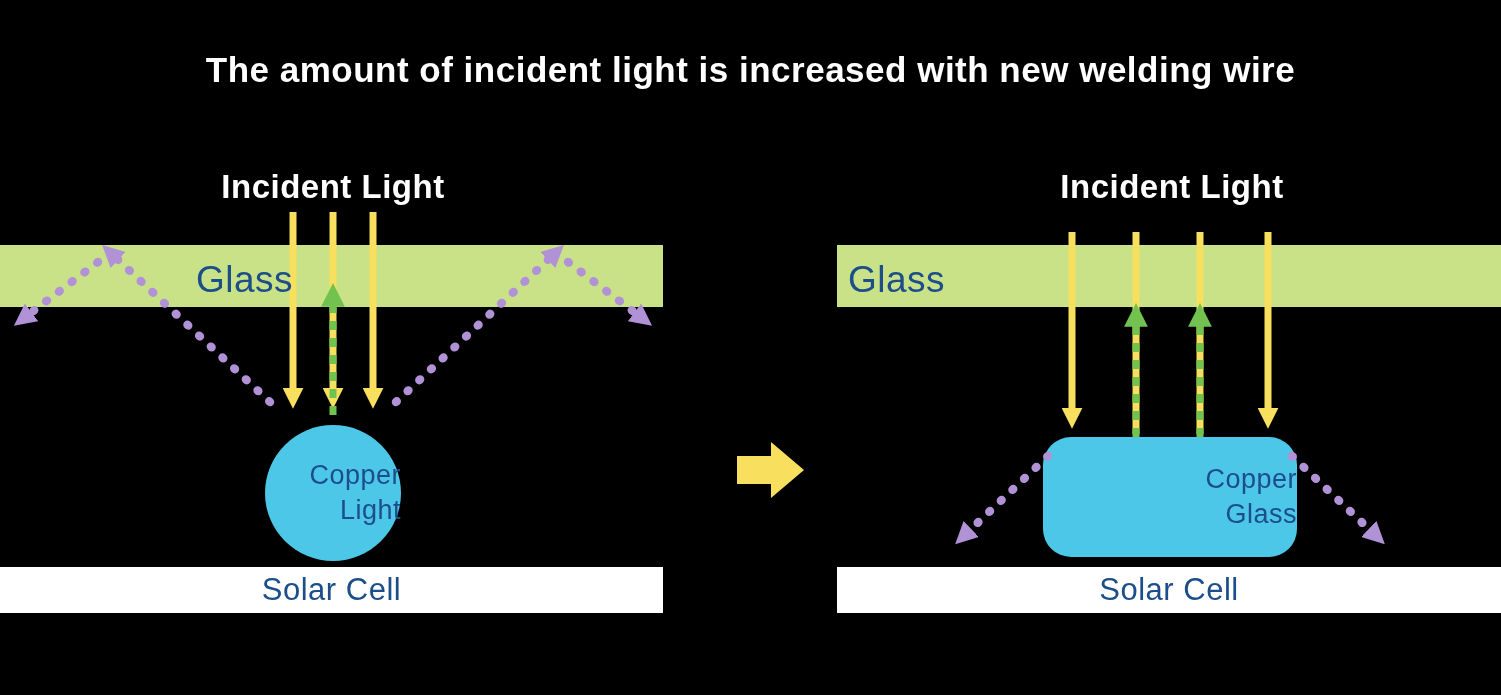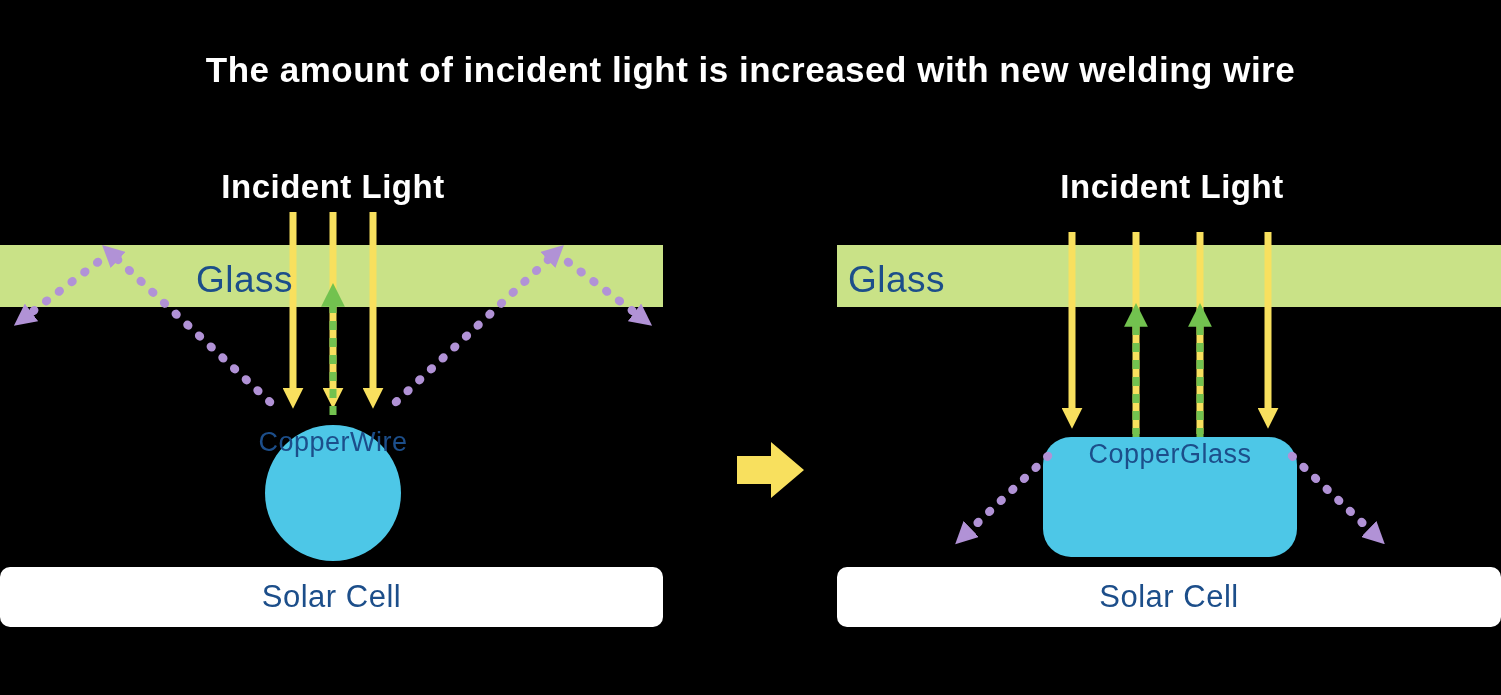--- a/index.html
+++ b/index.html
@@ -34,29 +34,29 @@
   .glass{position:absolute;top:245px;height:62px;background:var(--glass);}
   .glass-left{left:0;width:663px;}
   .glass-right{left:837px;width:664px;}
   .glass-label{
     position:absolute;top:259px;color:var(--navy);
     font-size:37px;font-weight:400;letter-spacing:.5px;
   }
   .glass-label.left{left:196px;}
   .glass-label.right{left:848px;}
   .solar{
-    position:absolute;top:567px;height:60px;background:var(--white);
+    position:absolute;top:567px;height:46px;background:var(--white);
     display:flex;align-items:center;justify-content:center;
-    color:var(--navy);font-size:31px;letter-spacing:.5px;border-radius:10px;
+    color:var(--navy);font-size:31px;letter-spacing:.5px;
   }
   .solar-left{left:0;width:663px;}
   .solar-right{left:837px;width:664px;}
   .copper{
     position:absolute;background:var(--cyan);color:var(--navy);
-    display:flex;flex-direction:row;align-items:flex-start;justify-content:center;
+    display:flex;flex-direction:column;align-items:flex-end;justify-content:center;
     font-size:27px;line-height:1.3;letter-spacing:.5px;text-align:center;
   }
   .copper-wire{left:265px;top:425px;width:136px;height:136px;border-radius:50%;}
   .copper-ribbon{left:1043px;top:437px;width:254px;height:120px;border-radius:28px;}
   svg.arrows{position:absolute;left:0;top:0;pointer-events:none;}
   .stroke-yellow{stroke:var(--yellow);stroke-width:7;fill:none;}
   .stroke-purple{stroke:var(--purple);stroke-width:8.5;fill:none;stroke-linecap:round;stroke-dasharray:1 15;}
   .stroke-green{stroke:var(--green);stroke-width:7;fill:none;stroke-dasharray:9 8;}
   .fill-yellow{fill:var(--yellow);}
   .fill-purple{fill:var(--purple);}
@@ -74,21 +74,21 @@
 
   <div class="solar solar-left">
     <span>Solar Cell</span>
   </div>
   <div class="solar solar-right">
     <span>Solar Cell</span>
   </div>
 
   <div class="copper copper-wire">
     <span>Copper</span>
-    <span>Wire</span>
+    <span>Light</span>
   </div>
   <div class="copper copper-ribbon">
     <span>Copper</span>
     <span>Glass</span>
   </div>
 
   <svg class="arrows" width="1501" height="695" viewBox="0 0 1501 695">
     <defs>
       <marker id="head-yellow" viewBox="0 0 10 10" refX="2" refY="5" markerWidth="3" markerHeight="3" orient="auto">
         <path d="M0,0 L10,5 L0,10 Z" class="fill-yellow"></path>

